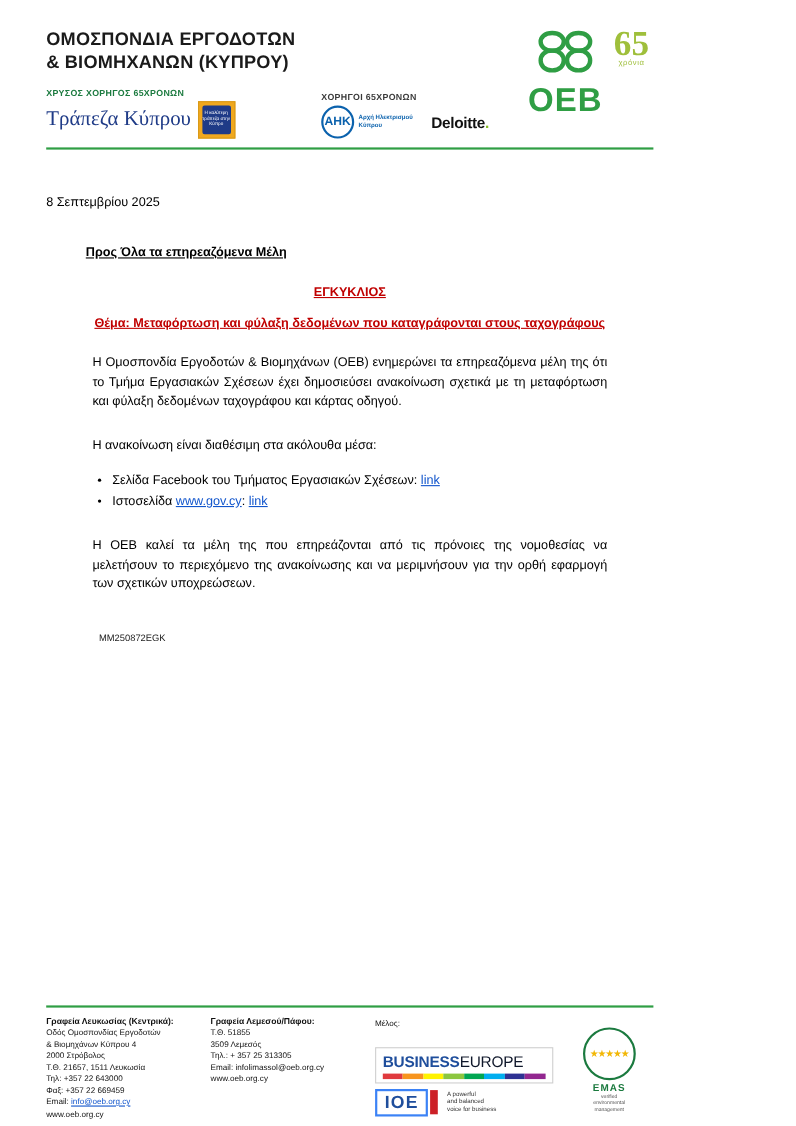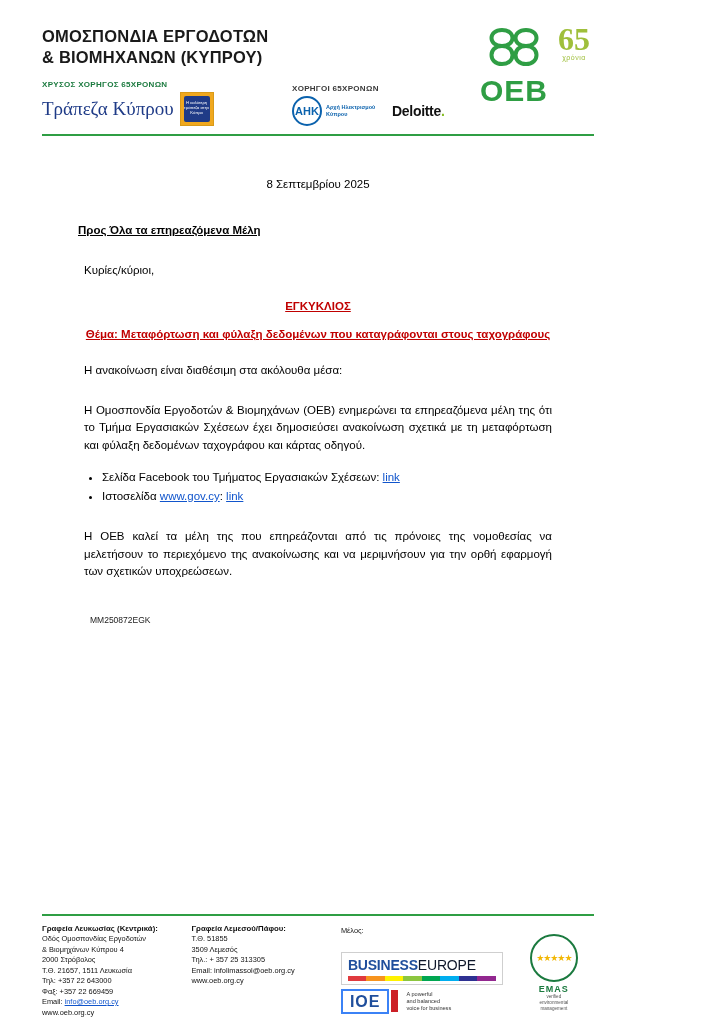--- a/index.html
+++ b/index.html
@@ -170,21 +170,21 @@
     letter-spacing: 0.5px;
   }
   .header-rule {
     margin-top: 8px;
     height: 2px;
     background: #2f9e44;
   }
 
   
   .doc-date {
-    text-align: center;
+    text-align: left;
     font-size: 11.5px;
     margin-top: 26px;
     color: #000;
   }
   .addressee {
     margin-top: 34px;
     margin-left: 36px;
     font-size: 11.5px;
     font-weight: bold;
     text-decoration: underline;
@@ -418,29 +418,28 @@
       <div class="sub">χρόνια</div>
     </div>
 
     <div class="header-rule"></div>
   </div>
 
   <div class="doc-date">8 Σεπτεμβρίου 2025</div>
 
   <div class="addressee">Προς Όλα τα επηρεαζόμενα Μέλη</div>
 
-  <div class="salutation">Κυρίες/κύριοι,</div>
 
   <div class="circular-title">ΕΓΚΥΚΛΙΟΣ</div>
 
   <div class="subject">Θέμα: Μεταφόρτωση και φύλαξη δεδομένων που καταγράφονται στους ταχογράφους</div>
 
   <div class="body-block">
+    <p class="para">Η Ομοσπονδία Εργοδοτών &amp; Βιομηχάνων (ΟΕΒ) ενημερώνει τα επηρεαζόμενα μέλη της ότι το Τμήμα Εργασιακών Σχέσεων έχει δημοσιεύσει ανακοίνωση σχετικά με τη μεταφόρτωση και φύλαξη δεδομένων ταχογράφου και κάρτας οδηγού.</p>
     <p class="para short">Η ανακοίνωση είναι διαθέσιμη στα ακόλουθα μέσα:</p>
-    <p class="para">Η Ομοσπονδία Εργοδοτών &amp; Βιομηχάνων (ΟΕΒ) ενημερώνει τα επηρεαζόμενα μέλη της ότι το Τμήμα Εργασιακών Σχέσεων έχει δημοσιεύσει ανακοίνωση σχετικά με τη μεταφόρτωση και φύλαξη δεδομένων ταχογράφου και κάρτας οδηγού.</p>
 
     <ul class="channels">
       <li><span>Σελίδα Facebook του Τμήματος Εργασιακών Σχέσεων: </span><a class="link" href="#">link</a></li>
       <li><span>Ιστοσελίδα </span><a class="link" href="#">www.gov.cy</a><span>: </span><a class="link" href="#">link</a></li>
     </ul>
 
     <p class="para">Η ΟΕΒ καλεί τα μέλη της που επηρεάζονται από τις πρόνοιες της νομοθεσίας να μελετήσουν το περιεχόμενο της ανακοίνωσης και να μεριμνήσουν για την ορθή εφαρμογή των σχετικών υποχρεώσεων.</p>
   </div>
 
   <div class="ref-code">MM250872EGK</div>

